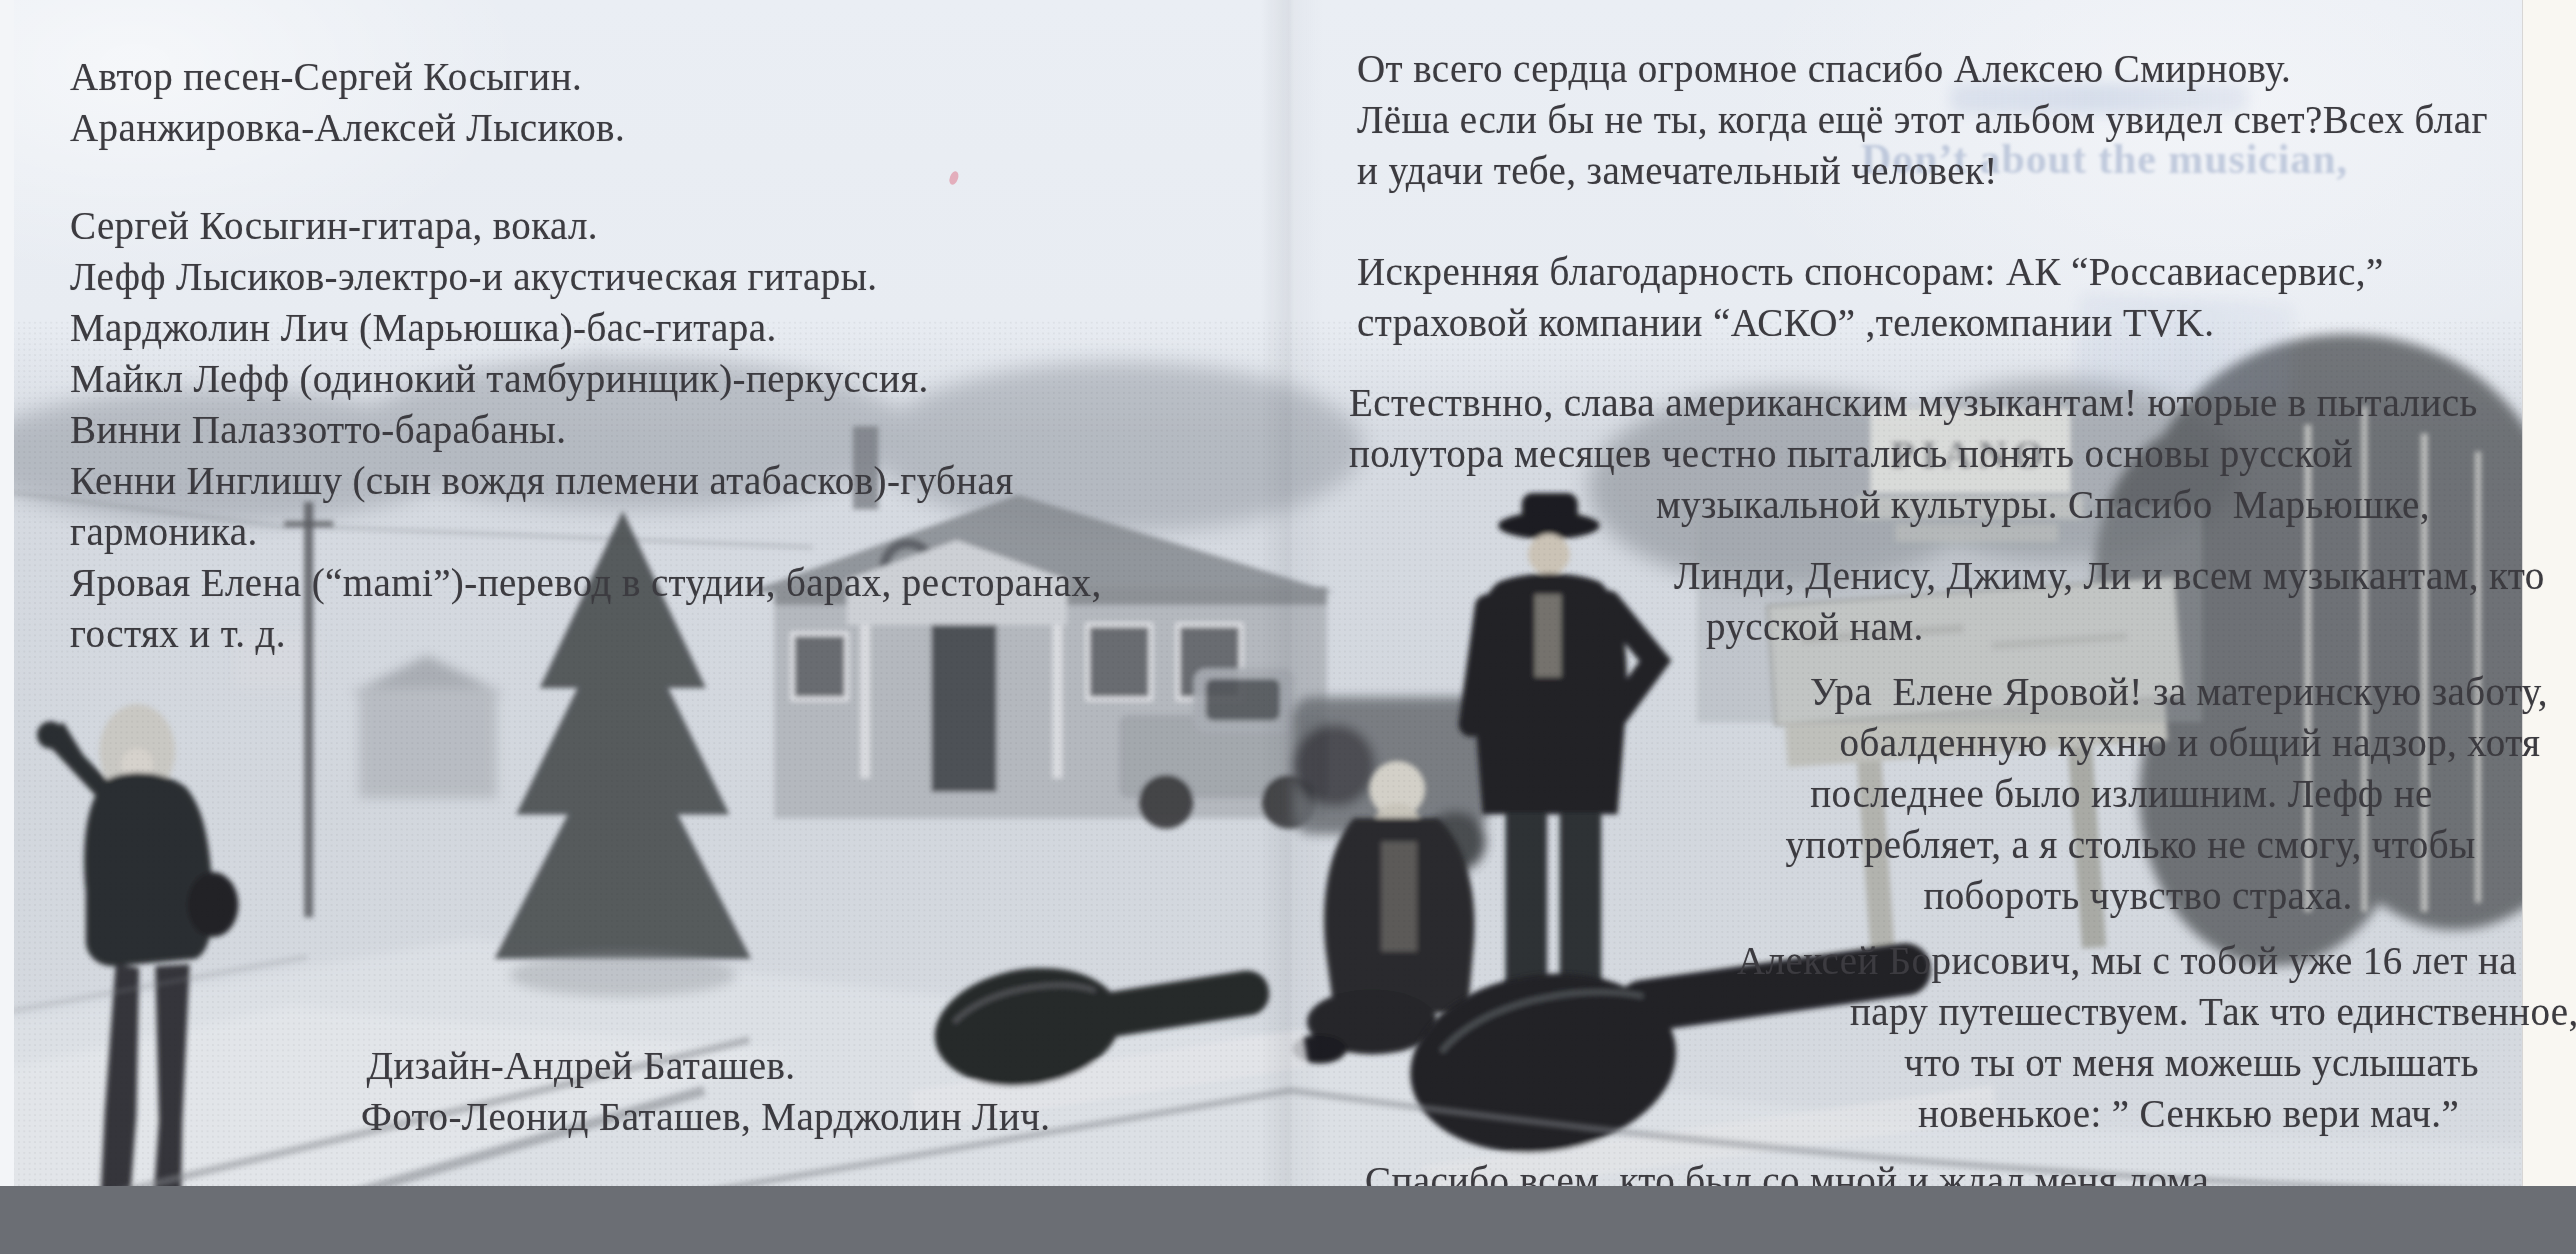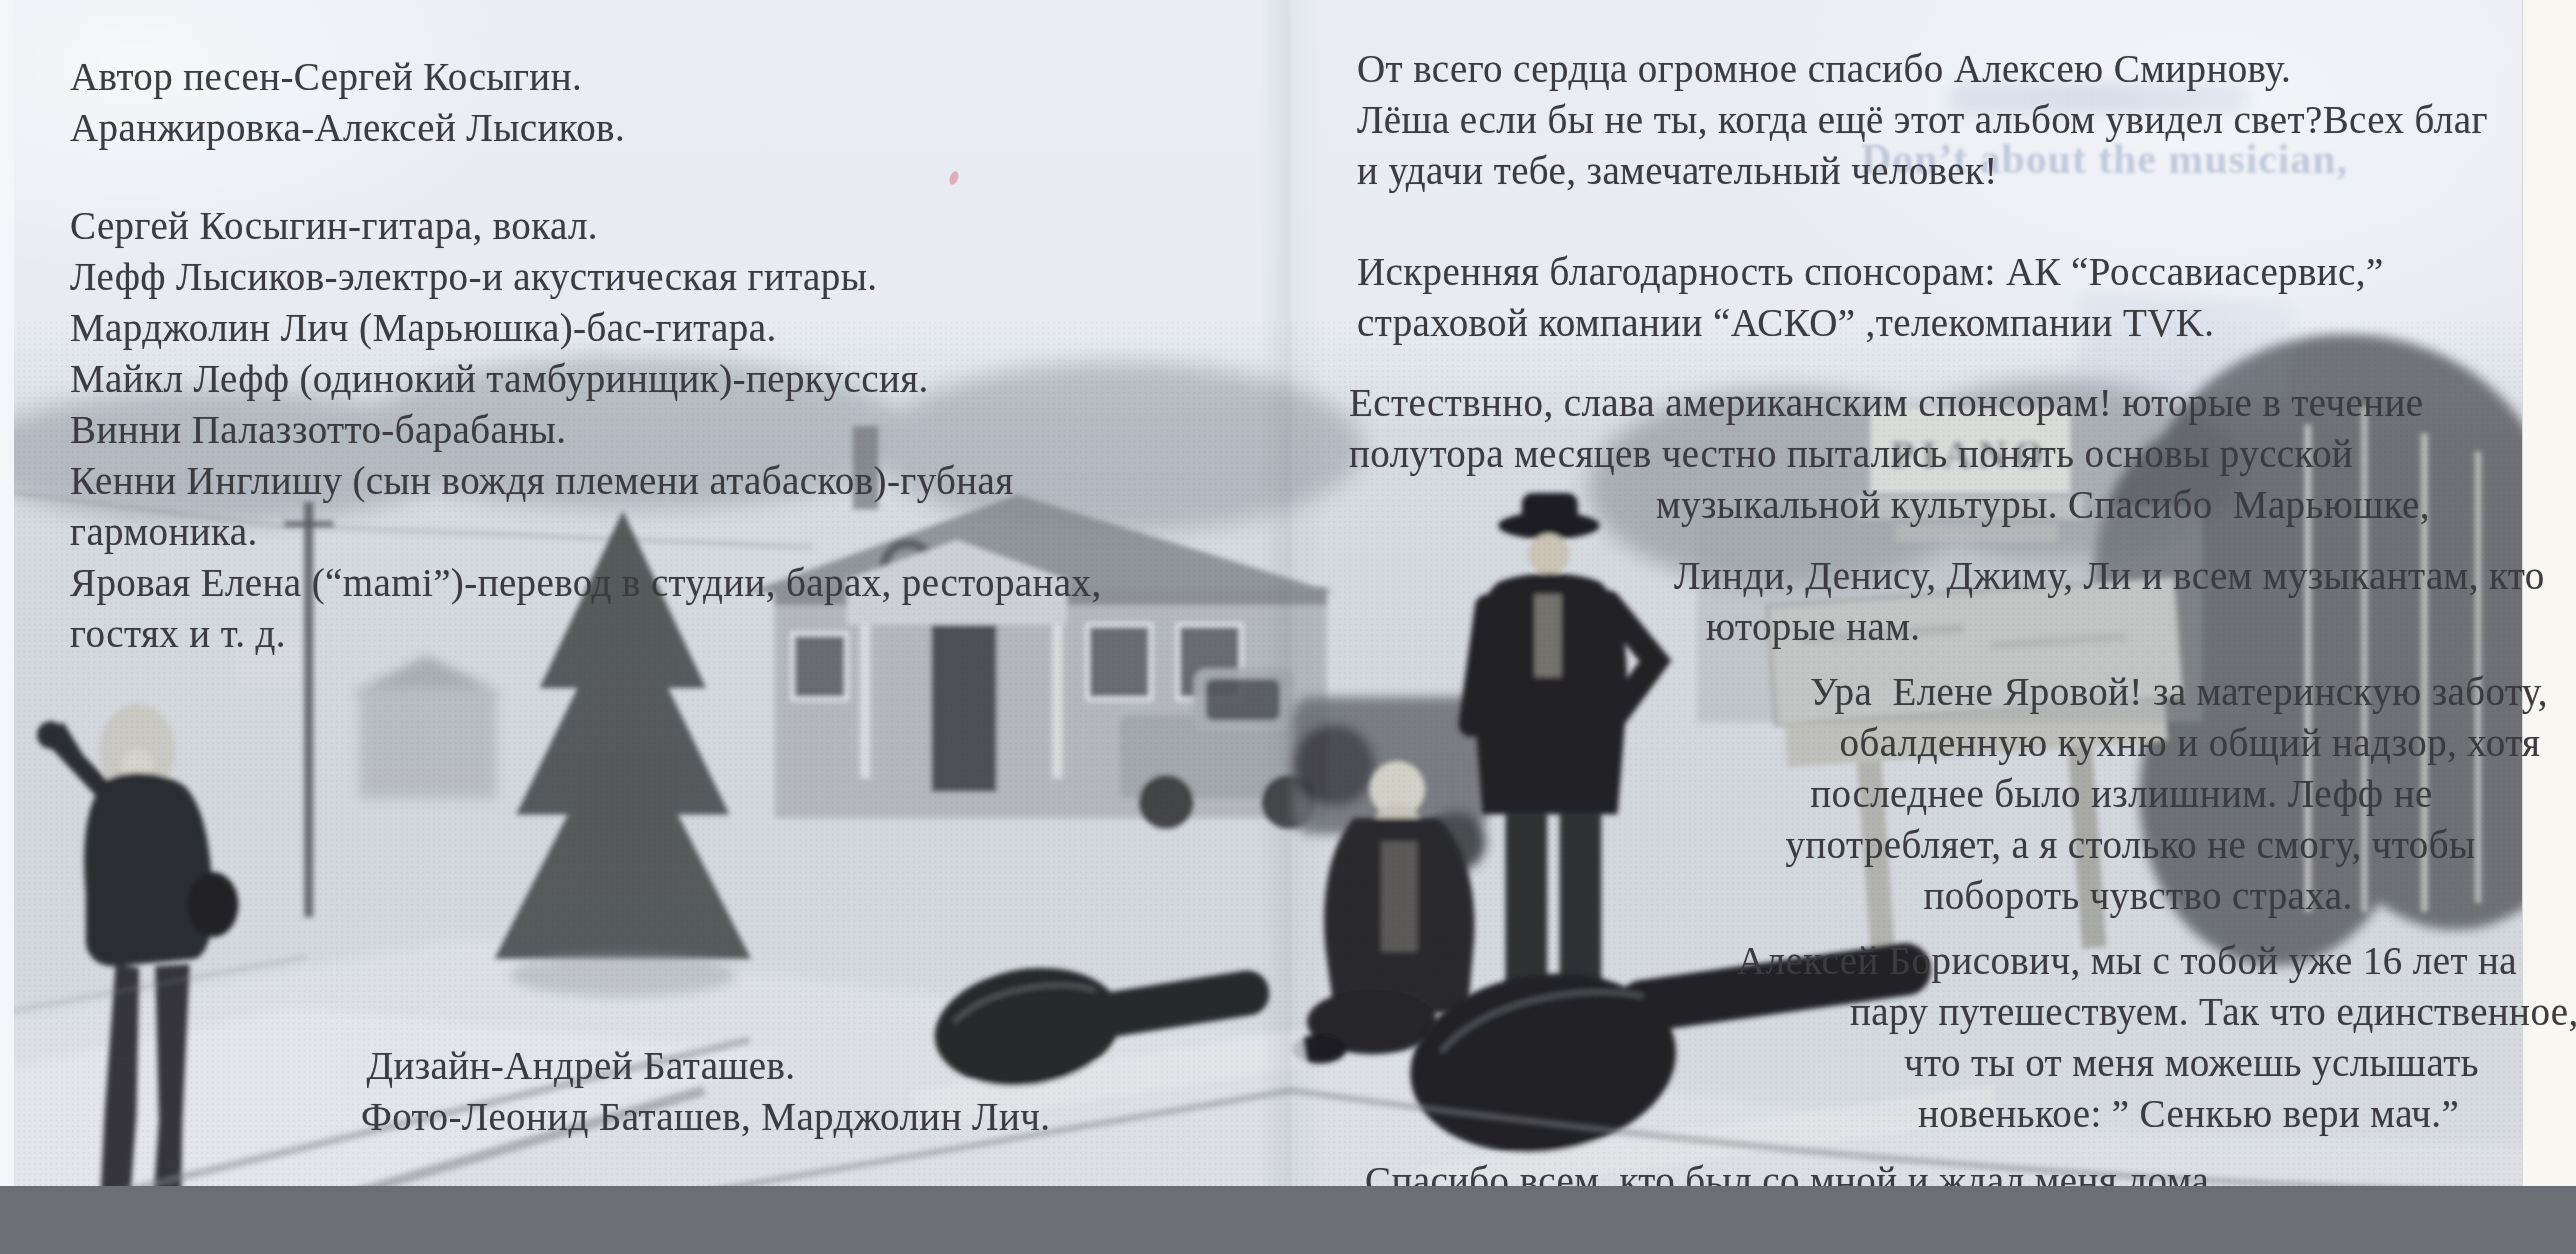--- a/index.html
+++ b/index.html
@@ -265,25 +265,25 @@
       <div class="ln">Лёша если бы не ты, когда ещё этот альбом увидел свет?Всех благ</div>
       <div class="ln">и удачи тебе, замечательный человек!</div>
     </div>
 
     <div class="tblock" style="left:1357px;top:246px;">
       <div class="ln">Искренняя благодарность спонсорам: АК “Россавиасервис,”</div>
       <div class="ln">страховой компании “АСКО” ,телекомпании TVK.</div>
     </div>
 
     <div class="tblock" style="left:1349px;top:377px;">
-      <div class="ln">Естествнно, слава американским спонсорам! юторые в течение</div>
+      <div class="ln">Естествнно, слава американским музыкантам! юторые в пытались</div>
       <div class="ln">полутора месяцев честно пытались понять основы русской</div>
       <div class="ln" style="margin-left:307px;">музыкальной культуры. Спасибо  Марьюшке,</div>
       <div class="ln" style="margin-left:325px;margin-top:20px;">Линди, Денису, Джиму, Ли и всем музыкантам, кто</div>
-      <div class="ln" style="margin-left:357px;">юторые нам.</div>
+      <div class="ln" style="margin-left:357px;">русской нам.</div>
     </div>
 
     <div class="tblock" style="left:1695px;top:666px;text-align:center;">
       <div class="ln" style="margin-left:115px;">Ура  Елене Яровой! за материнскую заботу,</div>
       <div class="ln" style="margin-left:137px;">обалденную кухню и общий надзор, хотя</div>
       <div class="ln">последнее было излишним. Лефф не</div>
       <div class="ln" style="margin-left:18px;">употребляет, а я столько не смогу, чтобы</div>
       <div class="ln" style="margin-left:33px;">побороть чувство страха.</div>
     </div>
 

